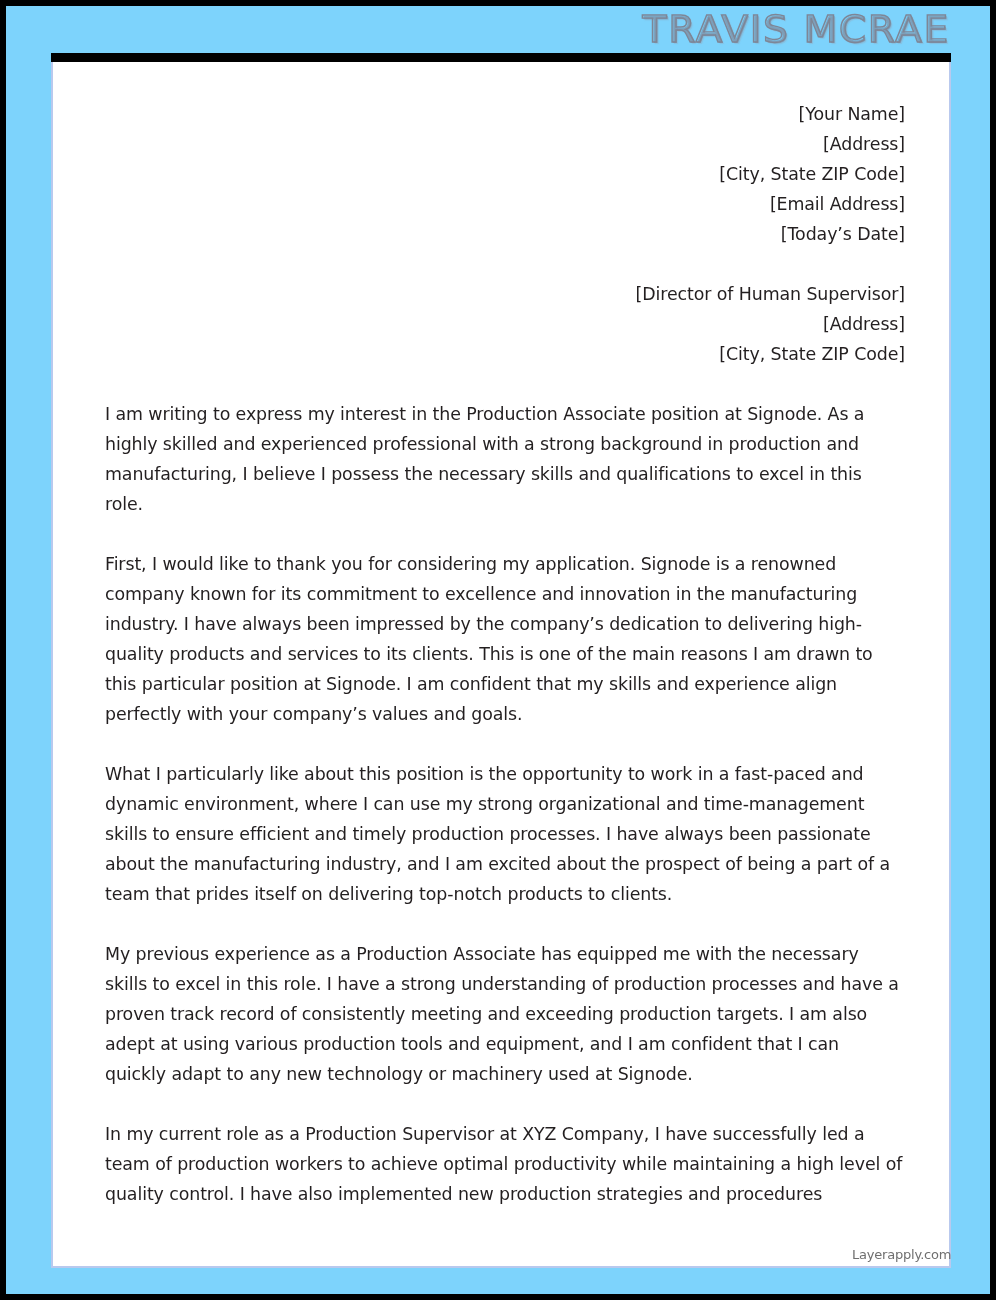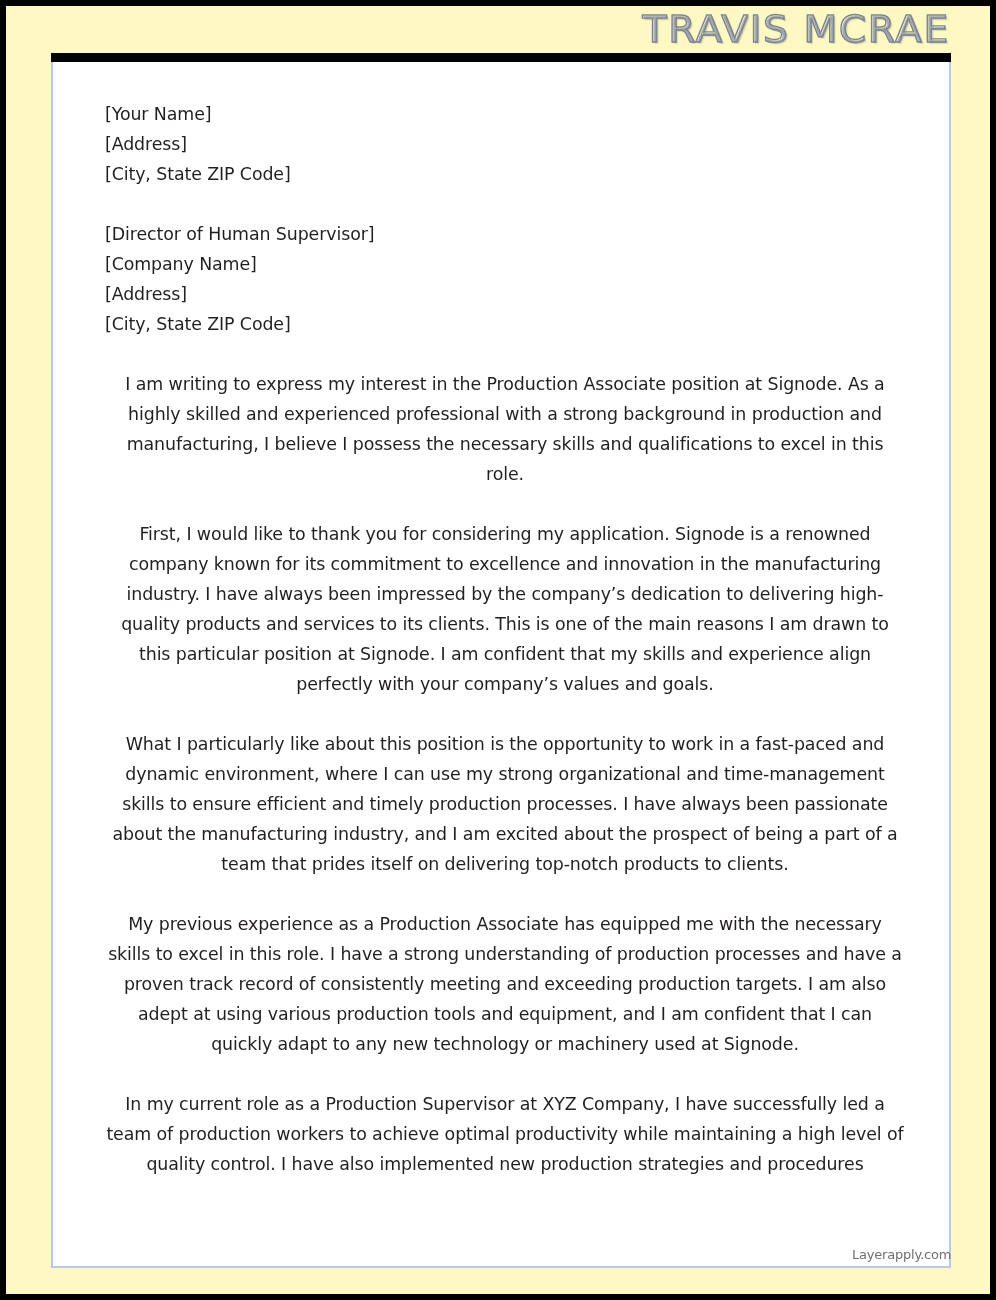--- a/index.html
+++ b/index.html
@@ -15,21 +15,21 @@
     background: #ffffff;
   }
 
   
   #page-frame {
     position: relative;
     width: 996px;
     height: 1300px;
     box-sizing: border-box;
     border: 6px solid #000000;
-    background: #fef9c3;
+    background: #7dd3fc;
     overflow: hidden;
   }
 
   
   #letterhead {
     position: absolute;
     left: 0;
     top: 0;
     width: 996px;
     height: 47px;
@@ -86,23 +86,23 @@
     left: 99px;
     top: 93px;
     width: 800px;
     font-family: "DejaVu Sans", sans-serif;
     font-size: 17.4px;
     line-height: 30px;
     color: #231f20;
     letter-spacing: -0.1px;
   }
   .addr-block { margin: 0 0 30px 0; }
-  .addr-line { display: block; white-space: nowrap; }
+  .addr-line { display: block; white-space: nowrap; text-align: right; }
   .salutation { margin: 0 0 30px 0; }
-  .body-para { margin: 0 0 30px 0; text-align: center; }
+  .body-para { margin: 0 0 30px 0; text-align: left; }
   .body-para:last-child { margin-bottom: 8px; }
 
   
   #watermark {
     position: absolute;
     left: 846px;
     top: 1242px;
     font-family: "DejaVu Sans", sans-serif;
     font-size: 13px;
     line-height: 1;
@@ -124,25 +124,26 @@
   <div id="header-rule"></div>
 
   <div id="paper"></div>
 
   <div id="letter-body">
 
     <div class="addr-block">
       <span class="addr-line">[Your Name]</span>
       <span class="addr-line">[Address]</span>
       <span class="addr-line">[City, State ZIP Code]</span>
+      <span class="addr-line">[Email Address]</span>
+      <span class="addr-line">[Today’s Date]</span>
     </div>
 
     <div class="addr-block">
       <span class="addr-line">[Director of Human Supervisor]</span>
-      <span class="addr-line">[Company Name]</span>
       <span class="addr-line">[Address]</span>
       <span class="addr-line">[City, State ZIP Code]</span>
     </div>
 
 
     <p class="body-para">I am writing to express my interest in the Production Associate position at Signode. As a highly skilled and experienced professional with a strong background in production and manufacturing, I believe I possess the necessary skills and qualifications to excel in this role.</p>
     <p class="body-para">First, I would like to thank you for considering my application. Signode is a renowned company known for its commitment to excellence and innovation in the manufacturing industry. I have always been impressed by the company’s dedication to delivering high-quality products and services to its clients. This is one of the main reasons I am drawn to this particular position at Signode. I am confident that my skills and experience align perfectly with your company’s values and goals.</p>
     <p class="body-para">What I particularly like about this position is the opportunity to work in a fast-paced and dynamic environment, where I can use my strong organizational and time-management skills to ensure efficient and timely production processes. I have always been passionate about the manufacturing industry, and I am excited about the prospect of being a part of a team that prides itself on delivering top-notch products to clients.</p>
     <p class="body-para">My previous experience as a Production Associate has equipped me with the necessary skills to excel in this role. I have a strong understanding of production processes and have a proven track record of consistently meeting and exceeding production targets. I am also adept at using various production tools and equipment, and I am confident that I can quickly adapt to any new technology or machinery used at Signode.</p>
     <p class="body-para">In my current role as a Production Supervisor at XYZ Company, I have successfully led a team of production workers to achieve optimal productivity while maintaining a high level of quality control. I have also implemented new production strategies and procedures</p>

